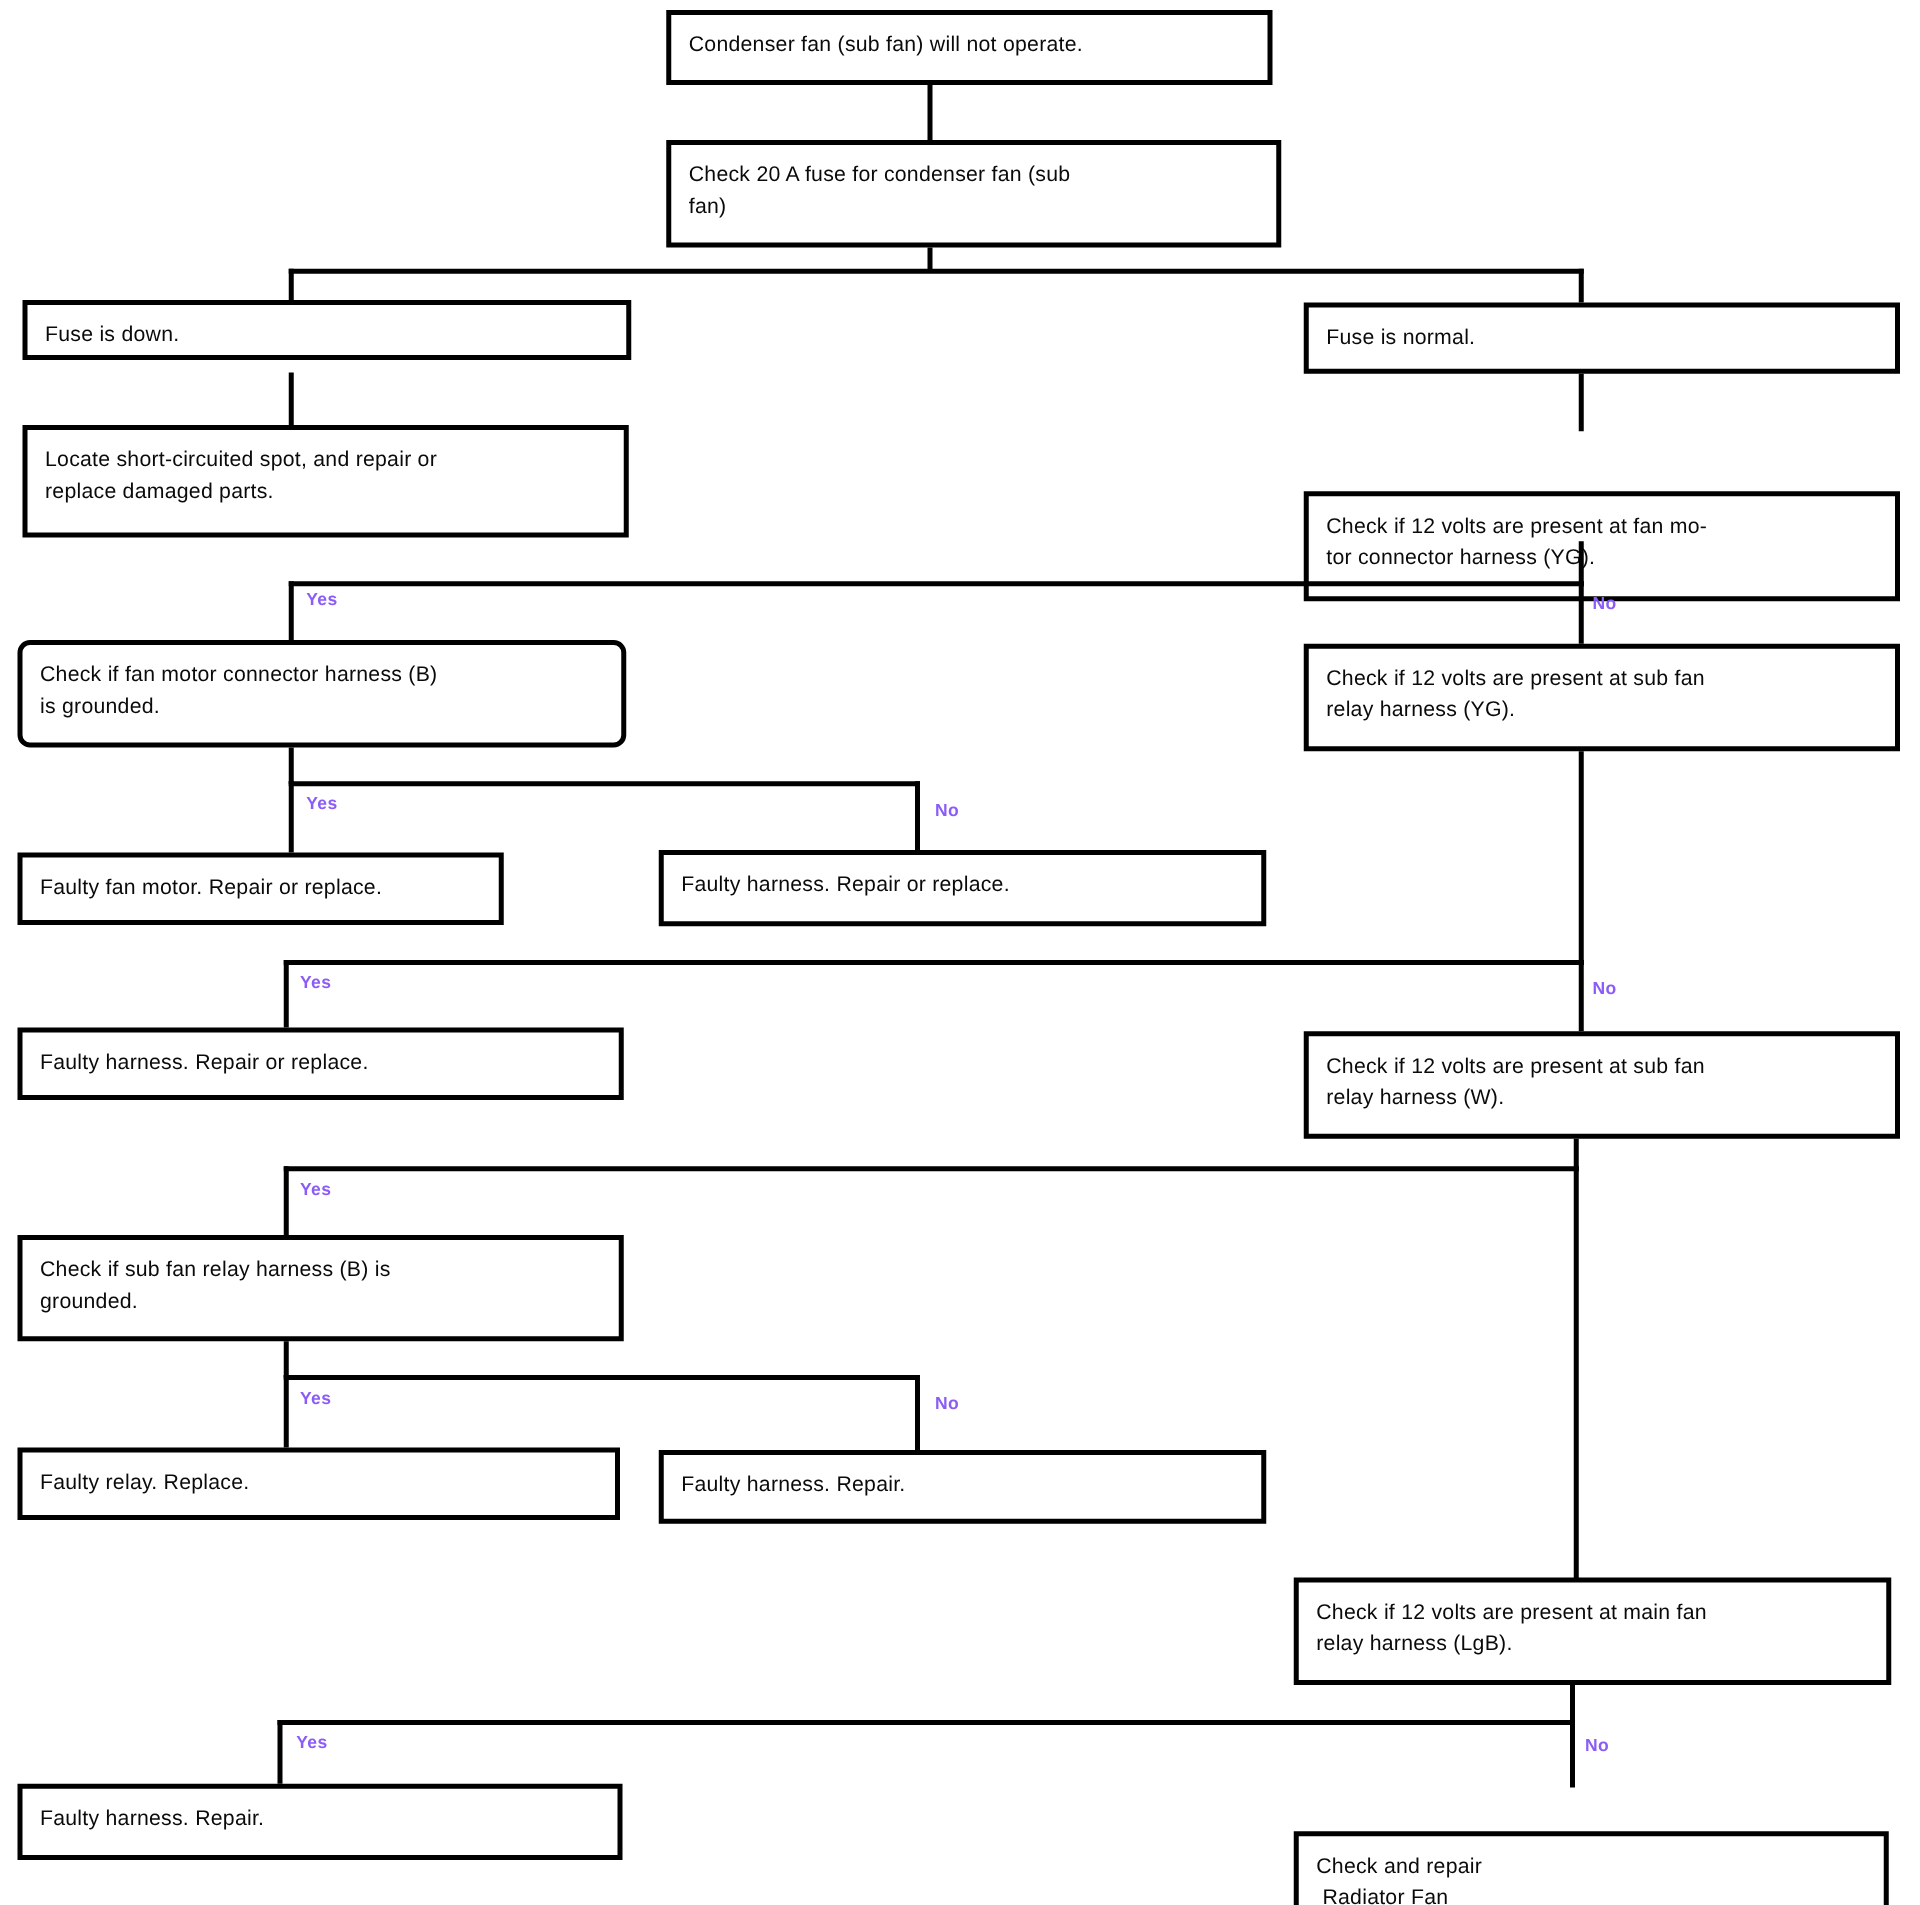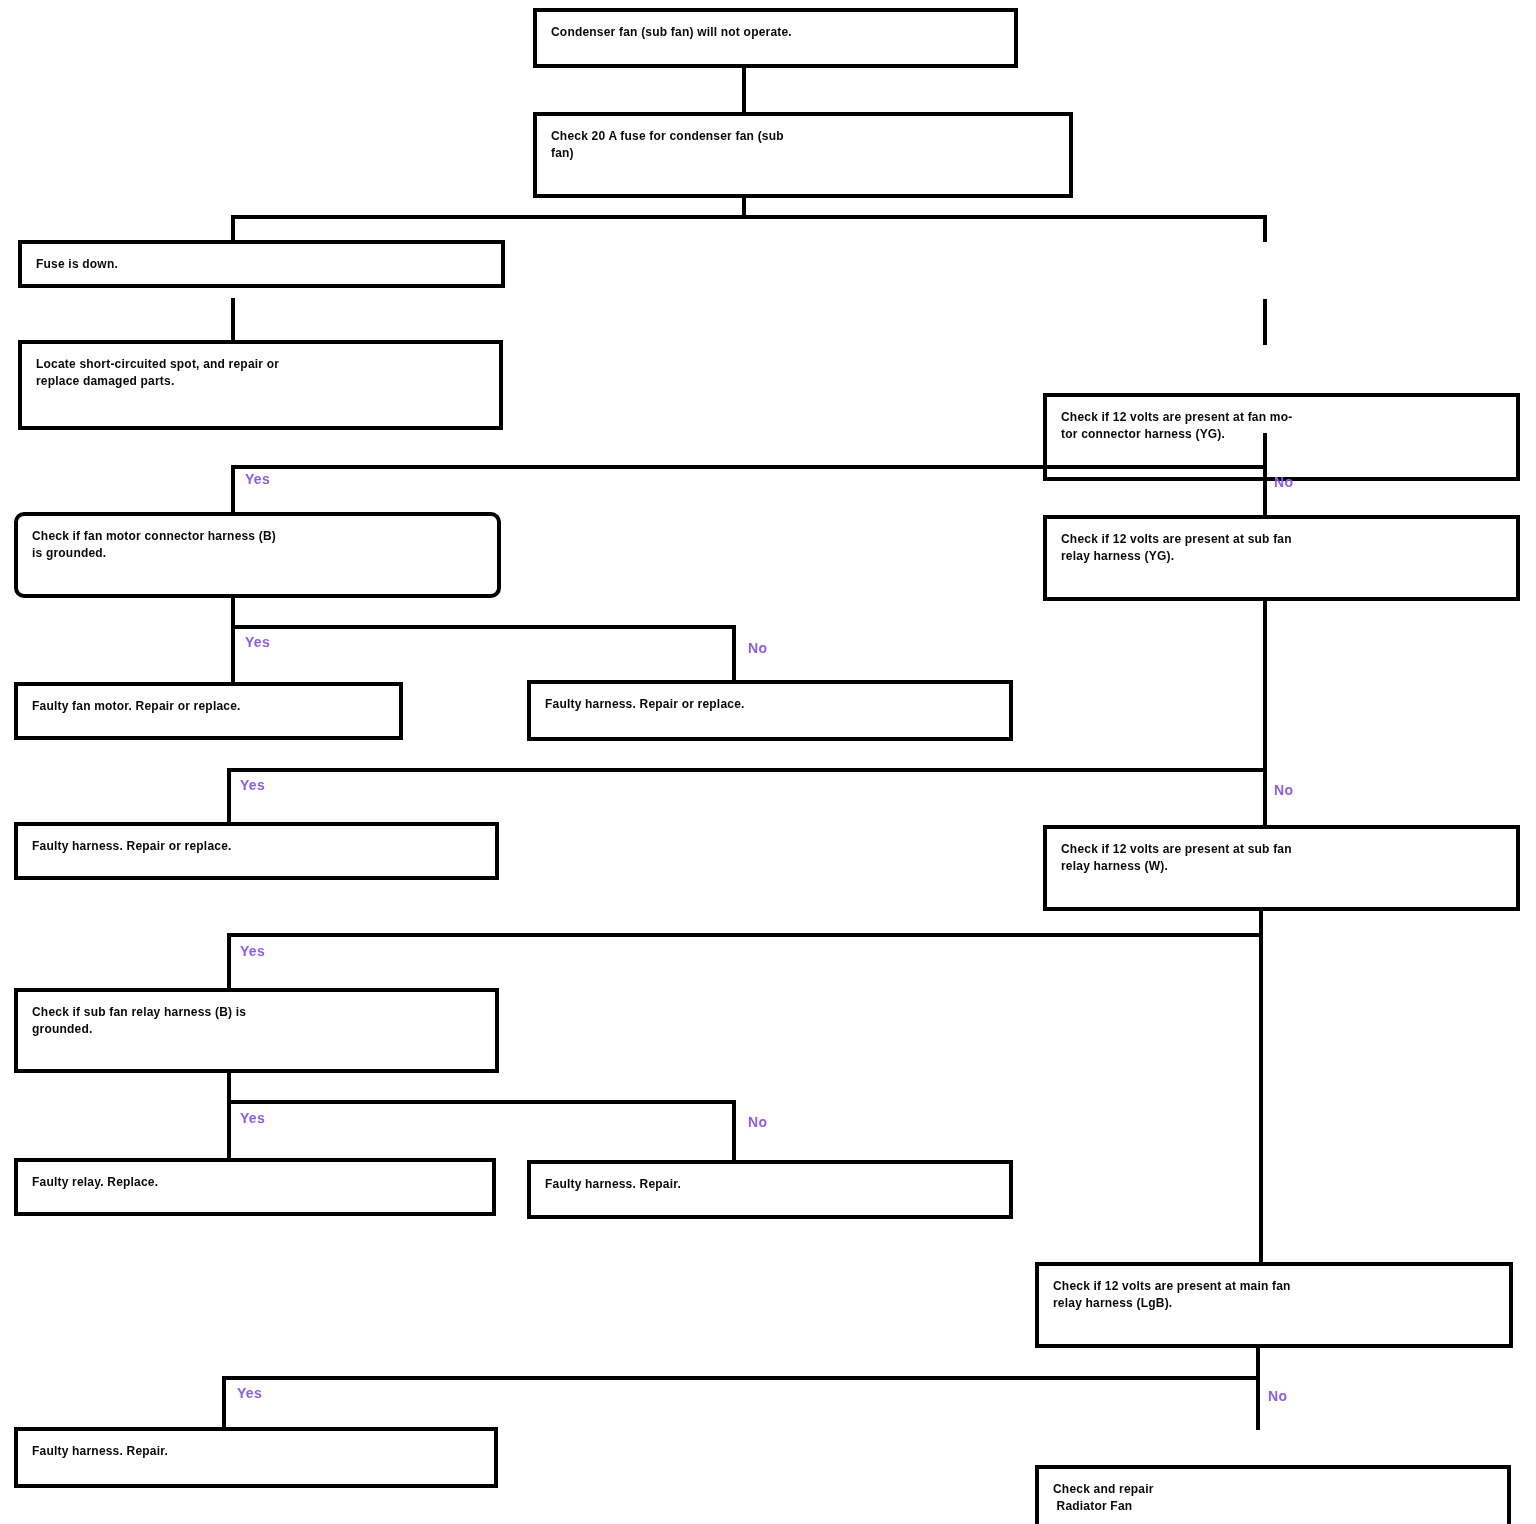--- a/index.html
+++ b/index.html
@@ -14,22 +14,22 @@
     background: #ffffff;
     font-family: "Liberation Sans", sans-serif;
     color: #000;
   }
   .node {
     position: absolute;
     box-sizing: border-box;
     border: 4px solid #000;
     background: #fff;
     padding: 12px 14px;
-    font-size: 12px;
-    font-weight: 700;
+    font-size: 17px;
+    font-weight: 400;
     line-height: 1.45;
     color: #0a0a0a;
     white-space: pre-wrap;
     letter-spacing: 0.2px;
   }
   .hline, .vline {
     position: absolute;
     background: #000;
   }
   .hline { height: 4px; }
@@ -41,25 +41,26 @@
     color: #8b5cf6;
     letter-spacing: 0.3px;
   }
 </style>
 </head>
 <body>
 
 <div id="flowchart">
 
   <div class="node" style="left:533px; top:8px;    width:485px; height:60px;">Condenser fan (sub fan) will not operate.</div>
-  <div class="node" style="left:533px; top:112px;  width:540px; height:86px;">Check 20 A fuse for condenser fan (sub
+  <div class="node" style="left:533px; top:112px;  width:492px; height:86px;">Check 20 A fuse for condenser fan (sub
 fan)</div>
   <div class="node" style="left:18px;  top:240px;  width:487px; height:48px;">Fuse is down.</div>
   <div class="node" style="left:18px;  top:340px;  width:485px; height:90px;">Locate short-circuited spot, and repair or
 replace damaged parts.</div>
+  <div class="node" style="left:1043px;top:242px;  width:477px; height:57px;">Fuse is normal.</div>
   <div class="node" style="left:1043px;top:345px;  width:477px; height:88px;margin-top:48px;">Check if 12 volts are present at fan mo-
 tor connector harness (YG).</div>
   <div class="node" style="left:14px;  top:512px;  width:487px; height:86px;border-radius:10px;">Check if fan motor connector harness (B)
 is grounded.</div>
   <div class="node" style="left:1043px;top:515px;  width:477px; height:86px;">Check if 12 volts are present at sub fan
 relay harness (YG).</div>
   <div class="node" style="left:14px;  top:682px;  width:389px; height:58px;">Faulty fan motor. Repair or replace.</div>
   <div class="node" style="left:527px; top:680px;  width:486px; height:61px;">Faulty harness. Repair or replace.</div>
   <div class="node" style="left:14px;  top:822px;  width:485px; height:58px;">Faulty harness. Repair or replace.</div>
   <div class="node" style="left:1043px;top:825px;  width:477px; height:86px;">Check if 12 volts are present at sub fan

